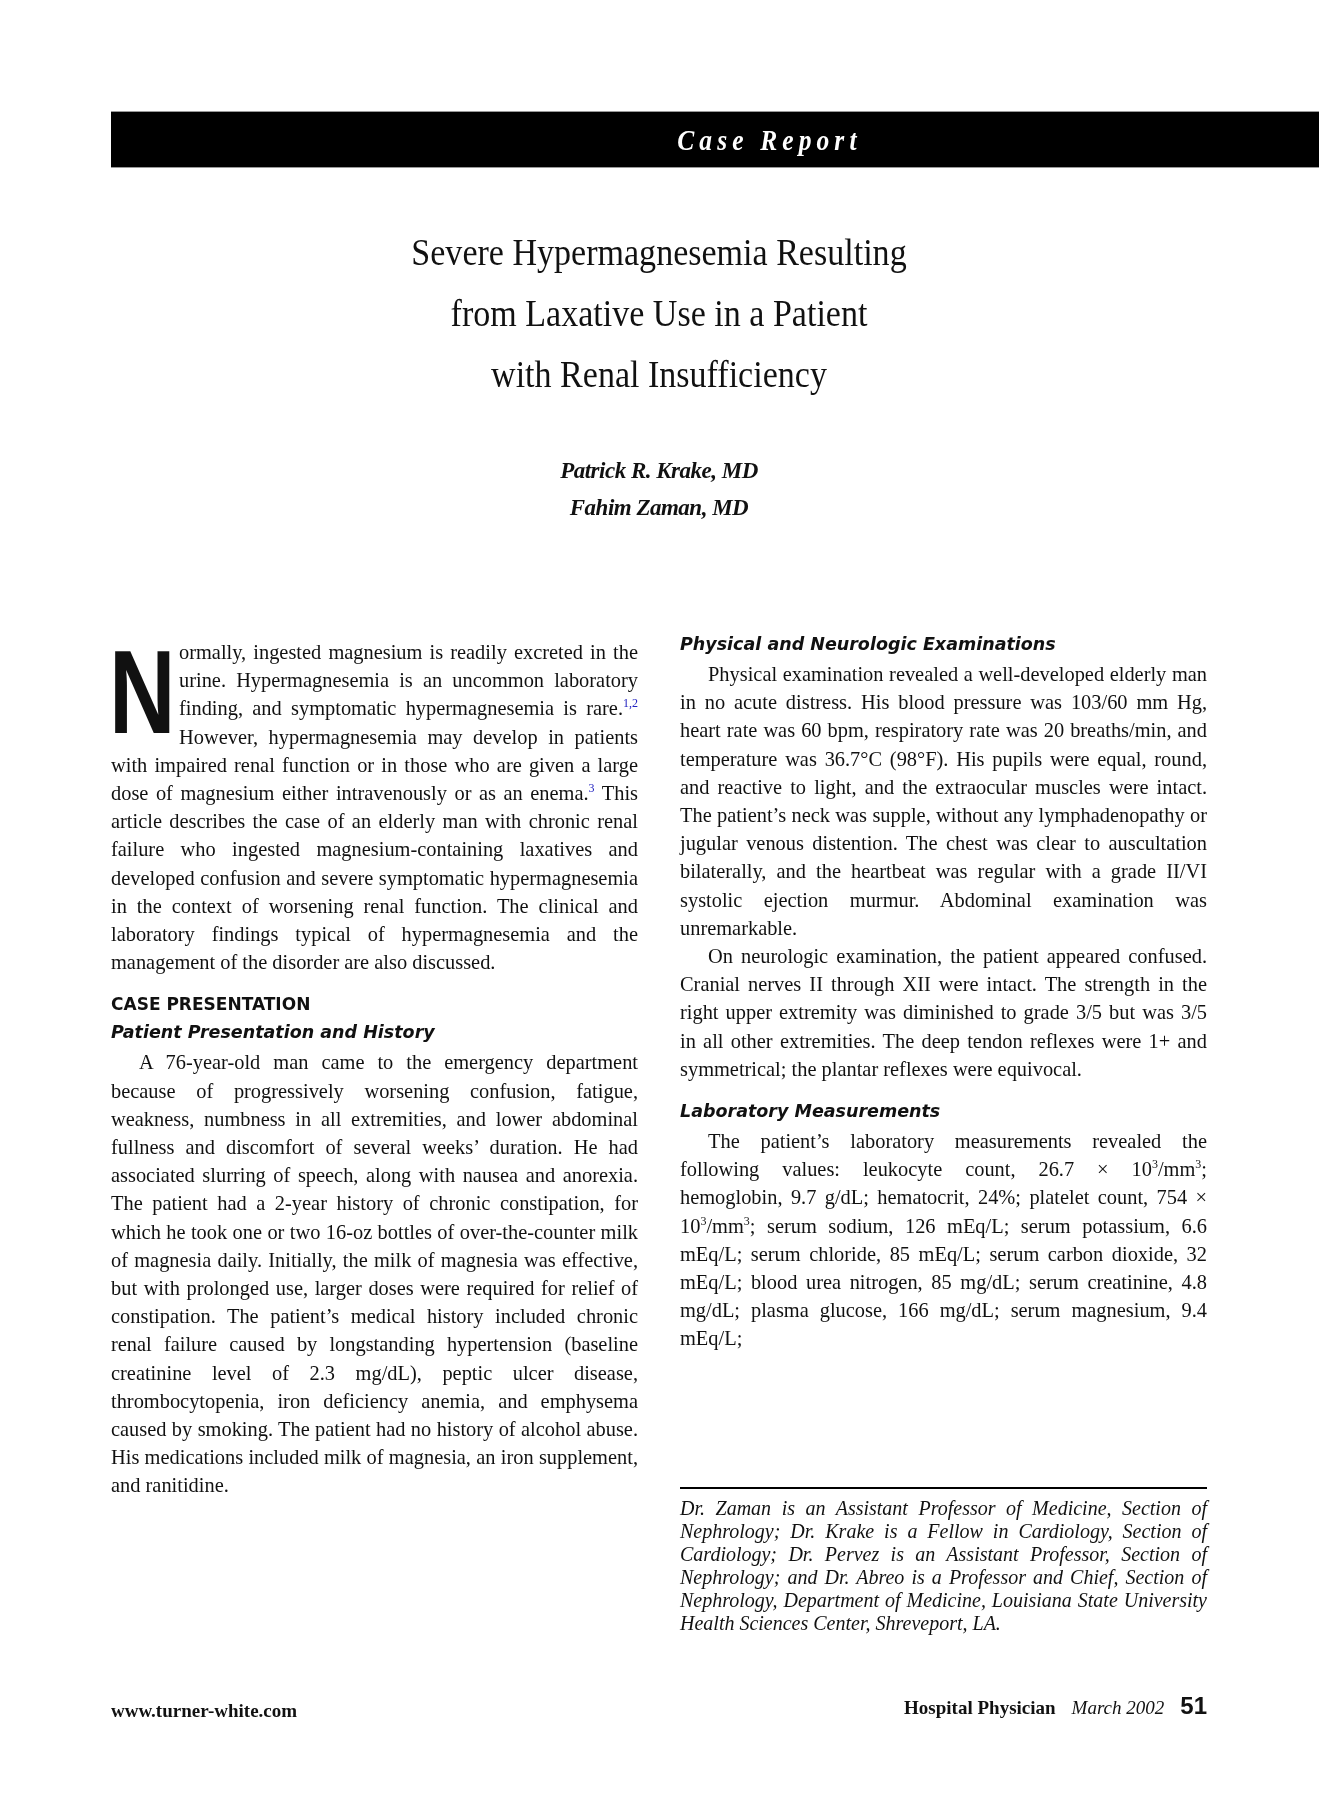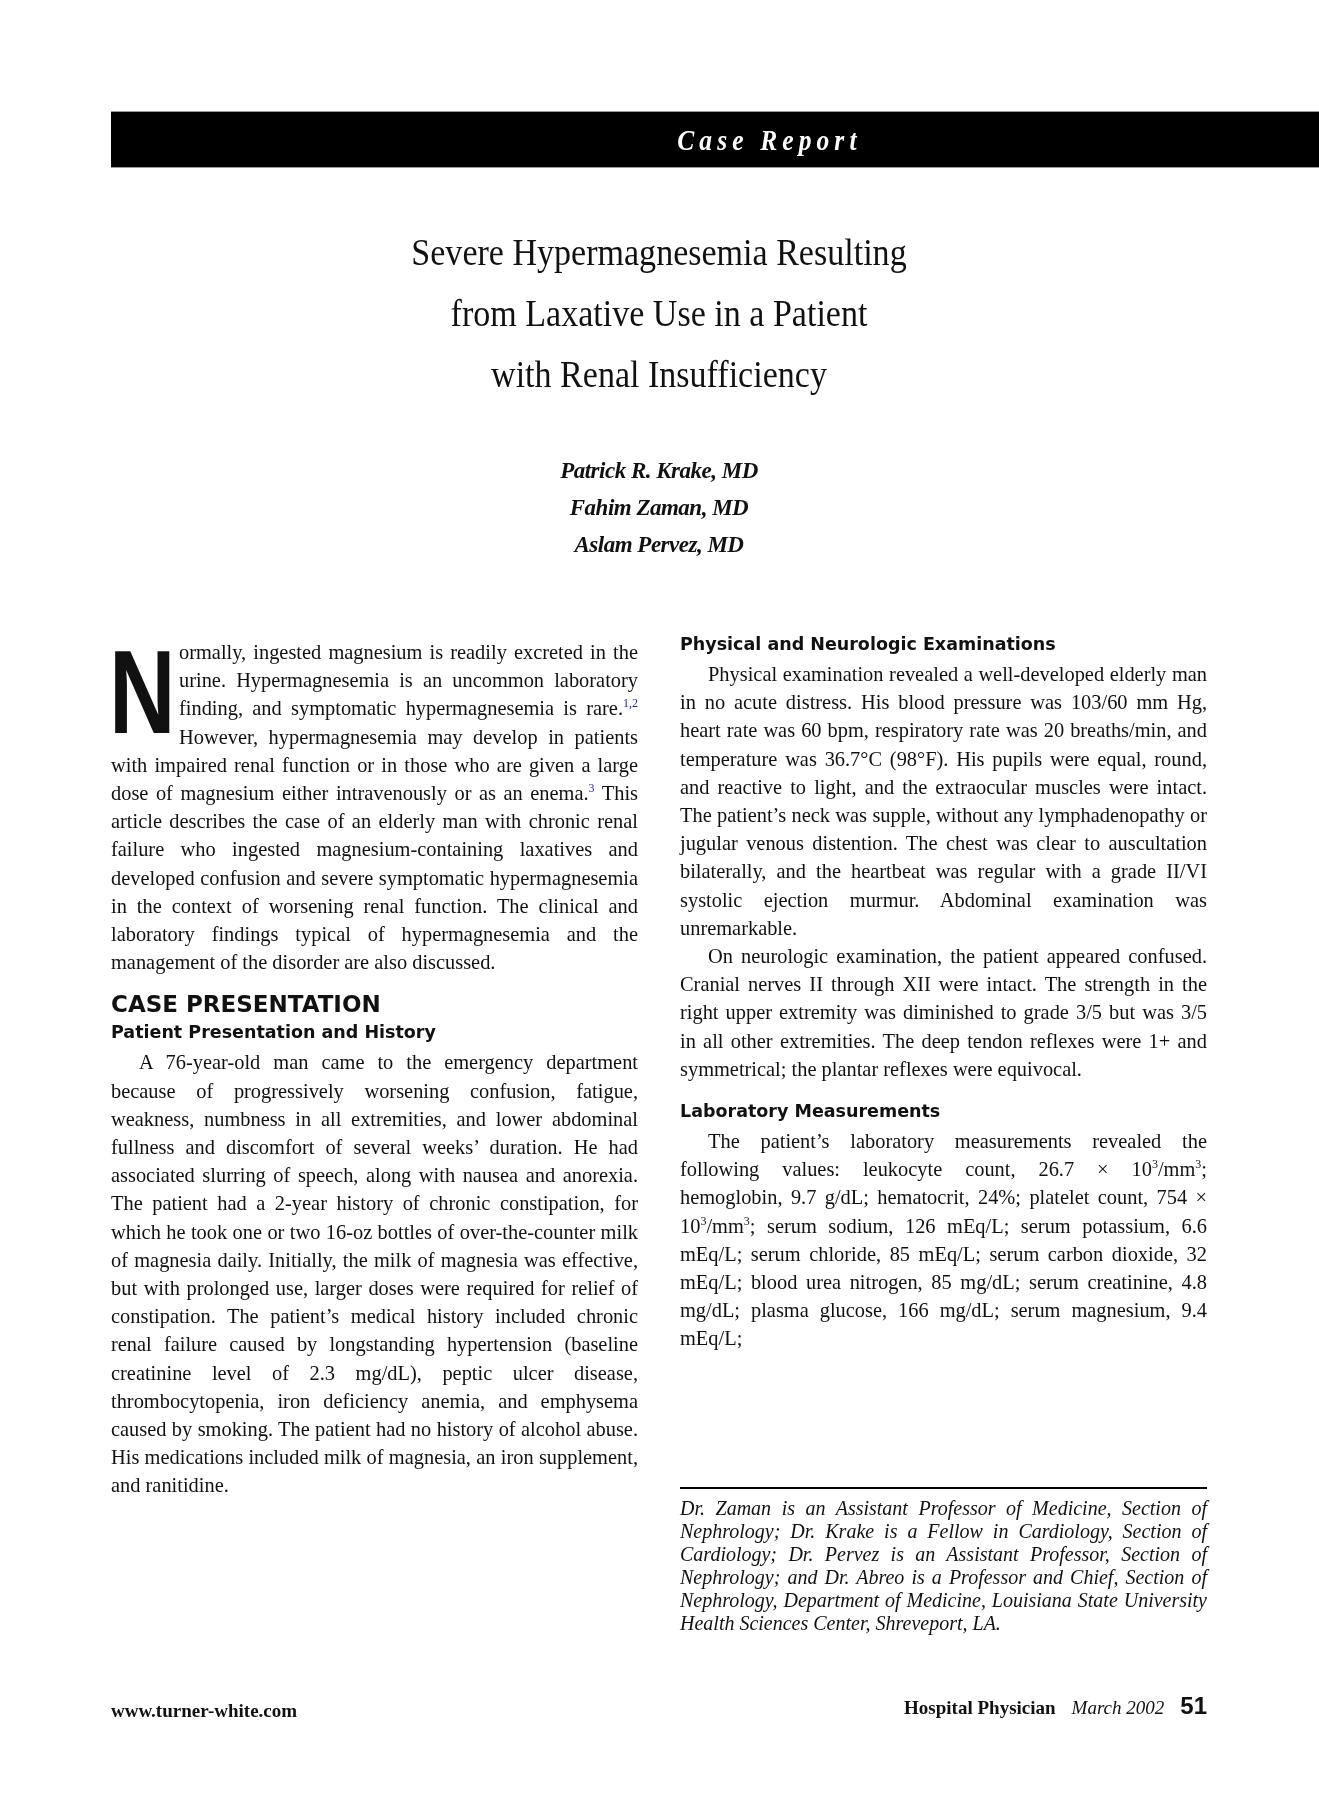--- a/index.html
+++ b/index.html
@@ -10,22 +10,22 @@
   .title div { transform: scaleX(0.92); }
   .authors { position: absolute; left: 111px; width: 1096px; top: 452px; text-align: center; font-family: "Liberation Serif", serif; font-style: italic; font-weight: bold; font-size: 23px; line-height: 37px; letter-spacing: -0.5px; }
   .col { position: absolute; font-family: "Liberation Serif", serif; font-size: 20.4px; line-height: 28.2px; text-align: justify; }
   .col-left { left: 111px; top: 638px; width: 527px; }
   .col-right { left: 680px; top: 630px; width: 527px; }
   .col p { margin: 0; }
   .indent { text-indent: 28px; }
   .dropcap { float: left; font-family: "Liberation Sans", sans-serif; font-weight: bold; font-size: 118px; line-height: 96px; margin: 6px 8px 0 -2px; transform: scaleX(0.78); transform-origin: left top; width: 62px; }
   sup.ref { color: #2020c0; font-size: 12px; vertical-align: super; line-height: 0; }
   sup { font-size: 12px; line-height: 0; }
-  .h-section { font-family: "DejaVu Sans", sans-serif; font-size: 23px; font-weight: bold; line-height: 28px; margin: 0; text-align: left; letter-spacing: 0px; }
-  .h-sub { font-family: "DejaVu Sans", sans-serif; font-size: 17.5px; font-weight: 600; line-height: 28px; margin: 0; text-align: left; }
+  .h-section { font-family: "DejaVu Sans", sans-serif; font-size: 17px; font-weight: bold; line-height: 28px; margin: 0; text-align: left; letter-spacing: 0px; }
+  .h-sub { font-family: "DejaVu Sans", sans-serif; font-size: 17.5px; font-weight: 600; line-height: 28px; margin: 0; text-align: left; font-style: italic; }
   .gap-s { height: 14px; }
   .footnote-rule { position: absolute; left: 680px; top: 1487px; width: 527px; height: 0; border-top: 2px solid #000; }
   .footnote { position: absolute; left: 680px; top: 1497px; width: 527px; font-family: "Liberation Serif", serif; font-style: italic; font-size: 20px; line-height: 23px; text-align: justify; }
   .footer-left { position: absolute; left: 111px; top: 1700px; font-family: "Liberation Serif", serif; font-weight: bold; font-size: 19px; }
   .footer-right { position: absolute; right: 112px; top: 1692px; font-family: "Liberation Serif", serif; font-size: 19px; display: flex; align-items: baseline; gap: 16px; }
   .footer-right .journal { font-weight: bold; }
   .footer-right .date { font-style: italic; }
   .footer-right .page { font-family: "Liberation Sans", sans-serif; font-weight: bold; font-size: 24px; }
 </style>
 </head>
@@ -37,21 +37,20 @@
 
 <h1 class="title">
   <div>Severe Hypermagnesemia Resulting</div>
   <div>from Laxative Use in a Patient</div>
   <div>with Renal Insufficiency</div>
 </h1>
 
 <div class="authors">
   <div>Patrick R. Krake, MD</div>
   <div>Fahim Zaman, MD</div>
-  <div>Aslam Pervez, MD</div>
 </div>
 
 <div class="col col-left">
   <p><span class="dropcap">N</span><span>ormally, ingested magnesium is readily excreted in the urine. Hypermagnesemia is an uncommon laboratory finding, and symptomatic hypermagnesemia is rare.</span><sup class="ref">1,2</sup><span> However, hypermagnesemia may develop in patients with impaired renal function or in those who are given a large dose of magnesium either intravenously or as an enema.</span><sup class="ref">3</sup><span> This article describes the case of an elderly man with chronic renal failure who ingested magnesium-containing laxatives and developed confusion and severe symptomatic hypermagnesemia in the context of worsening renal function. The clinical and laboratory findings typical of hypermagnesemia and the management of the disorder are also discussed.</span></p>
   <div class="gap-s"></div>
   <div class="h-section">CASE PRESENTATION</div>
   <div class="h-sub">Patient Presentation and History</div>
   <p class="indent" style="margin-top:2px;">A 76-year-old man came to the emergency department because of progressively worsening confusion, fatigue, weakness, numbness in all extremities, and lower abdominal fullness and discomfort of several weeks’ duration. He had associated slurring of speech, along with nausea and anorexia. The patient had a 2-year history of chronic constipation, for which he took one or two 16-oz bottles of over-the-counter milk of magnesia daily. Initially, the milk of magnesia was effective, but with prolonged use, larger doses were required for relief of constipation. The patient’s medical history included chronic renal failure caused by longstanding hypertension (baseline creatinine level of 2.3 mg/dL), peptic ulcer disease, thrombocytopenia, iron deficiency anemia, and emphysema caused by smoking. The patient had no history of alcohol abuse. His medications included milk of magnesia, an iron supplement, and ranitidine.</p>
 </div>
 

